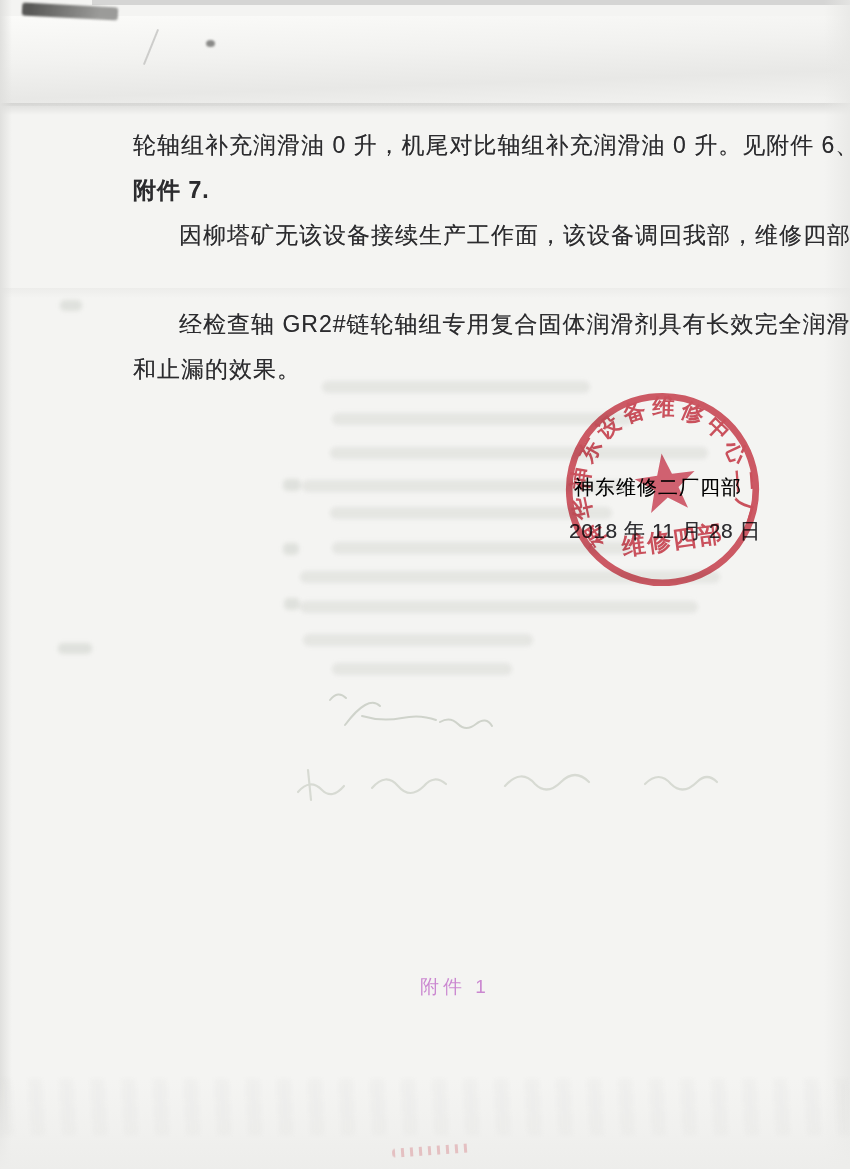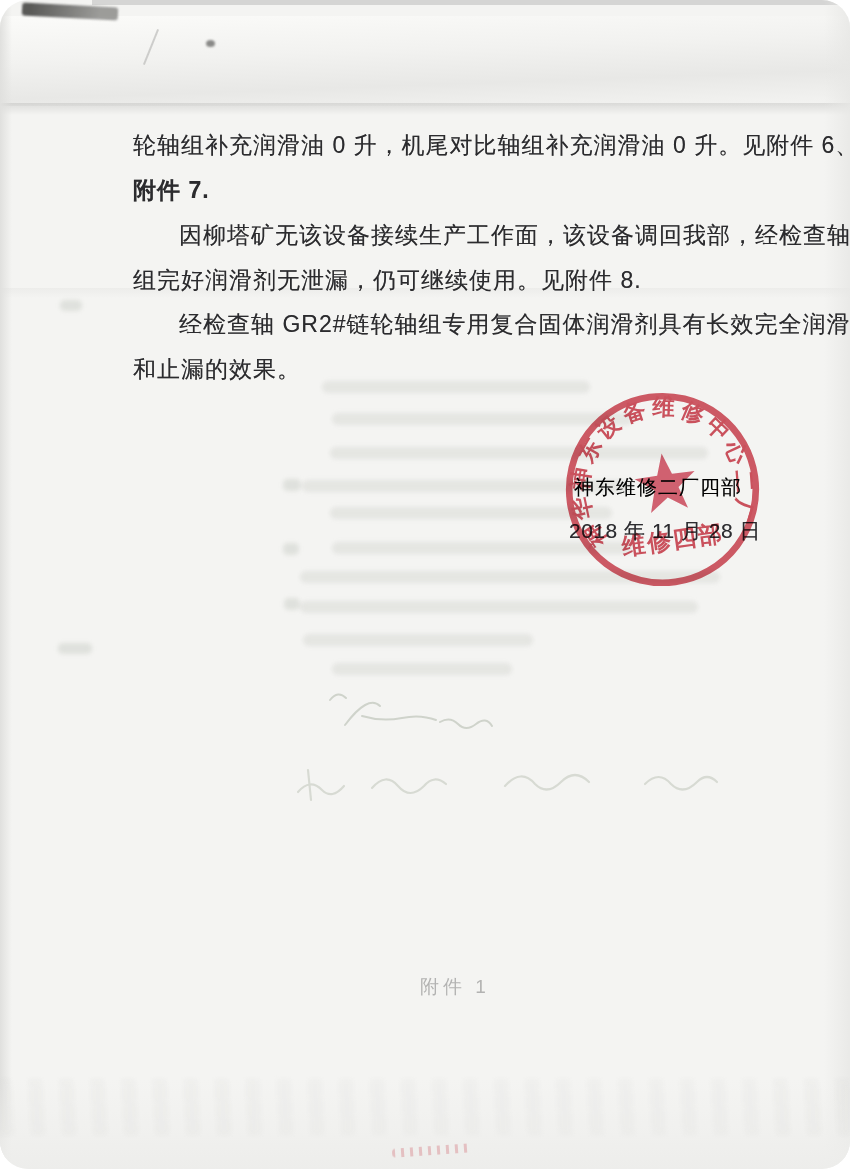--- a/index.html
+++ b/index.html
@@ -1,20 +1,19 @@
 <!DOCTYPE html>
 <html><head>
 <meta charset="utf-8">
 <style>
   html,body{margin:0;padding:0;background:#ffffff;}
   .scan{
     position:relative;width:850px;height:1169px;overflow:hidden;
     background:#f4f4f2;
     font-family:"Liberation Sans", sans-serif;
-    border-radius:28px;
   }
   
   .top-strip{position:absolute;top:0;left:92px;right:0;height:5px;background:#cbcbc9;opacity:.75;}
   .wrinkle-band{position:absolute;top:16px;left:0;right:0;height:90px;
     background:linear-gradient(178deg,#fbfbf9 0%,#f2f2f0 40%,#e8e8e6 70%,#f4f4f2 100%);}
   .fold-shadow{position:absolute;top:103px;left:0;right:0;height:12px;
     background:linear-gradient(180deg,rgba(170,170,168,.32),rgba(244,244,242,0));}
   .fold-shadow2{position:absolute;top:288px;left:0;right:0;height:10px;
     background:linear-gradient(180deg,rgba(190,190,188,.14),rgba(244,244,242,0));}
   .topleft-smudge{position:absolute;top:5px;left:22px;width:96px;height:13px;border-radius:3px;
@@ -50,21 +49,21 @@
     transform:rotate(-8deg);mix-blend-mode:multiply;opacity:.9;}
   .stamp-ring{fill:none;stroke:#d14b58;stroke-width:6.5;}
   .stamp-arc{fill:#ce4150;font-size:22px;font-weight:bold;letter-spacing:4.5px;}
   .stamp-star{fill:#d2455a;opacity:.92;}
   .stamp-bottom{fill:#ce4150;font-size:23px;font-weight:bold;letter-spacing:2px;}
 
   
   .bleed{position:absolute;height:12px;border-radius:6px;background:rgba(168,176,163,.2);filter:blur(2px);}
   .bleed-blob{position:absolute;border-radius:5px;background:rgba(160,168,156,.24);filter:blur(2px);}
   .ghost-ink{position:absolute;top:0;left:0;pointer-events:none;}
-  .ghost-text{position:absolute;top:974px;left:420px;font-size:19px;letter-spacing:4px;color:#737373;opacity:.5;filter:blur(.6px);}
+  .ghost-text{position:absolute;top:974px;left:420px;font-size:19px;letter-spacing:4px;color:#a21caf;opacity:.5;filter:blur(.6px);}
   .red-smudge{position:absolute;top:1146px;left:392px;width:80px;height:9px;opacity:.55;
     background:repeating-linear-gradient(92deg,rgba(200,70,80,.5) 0 3px,rgba(244,244,242,0) 3px 9px);
     transform:rotate(-4deg);filter:blur(.4px);border-radius:4px;}
 </style>
 </head>
 <body>
 
 <div class="scan">
 
   <div class="wrinkle-band"></div>
@@ -106,22 +105,21 @@
       <path d="M 298 792 q 12 -14 24 -2 q 10 10 22 -4"></path>
       <path d="M 308 770 l 3 30"></path>
       <path d="M 372 788 q 14 -16 26 -2 t 26 0 q 10 -12 22 -2"></path>
       <path d="M 505 786 q 16 -18 30 -2 q 12 12 26 -2 t 28 0"></path>
       <path d="M 645 784 q 14 -14 26 0 q 12 12 26 -2 q 10 -10 20 0"></path>
     </g>
   </svg>
 
   <div class="line l1">轮轴组补充润滑油 0 升，机尾对比轴组补充润滑油 0 升。见附件 6、</div>
   <div class="line l2">附件 7.</div>
-  <div class="line l3">因柳塔矿无该设备接续生产工作面，该设备调回我部，经检查轴</div>
-  <div class="line l4">组完好润滑剂无泄漏，仍可继续使用。见附件 8.</div>
+  <div class="line l3">因柳塔矿无该设备接续生产工作面，该设备调回我部，维修四部</div>
   <div class="line l5">经检查轴 GR2#链轮轴组专用复合固体润滑剂具有长效完全润滑</div>
   <div class="line l6">和止漏的效果。</div>
 
   <div class="signature">神东维修二厂四部</div>
   <div class="date">2018 年 11 月 28 日</div>
 
   <svg class="stamp" viewBox="0 0 200 200">
     <defs>
       <path id="arcPath" d="M 40.2 141.9 A 73 73 0 1 1 159.8 141.9"></path>
     </defs>

